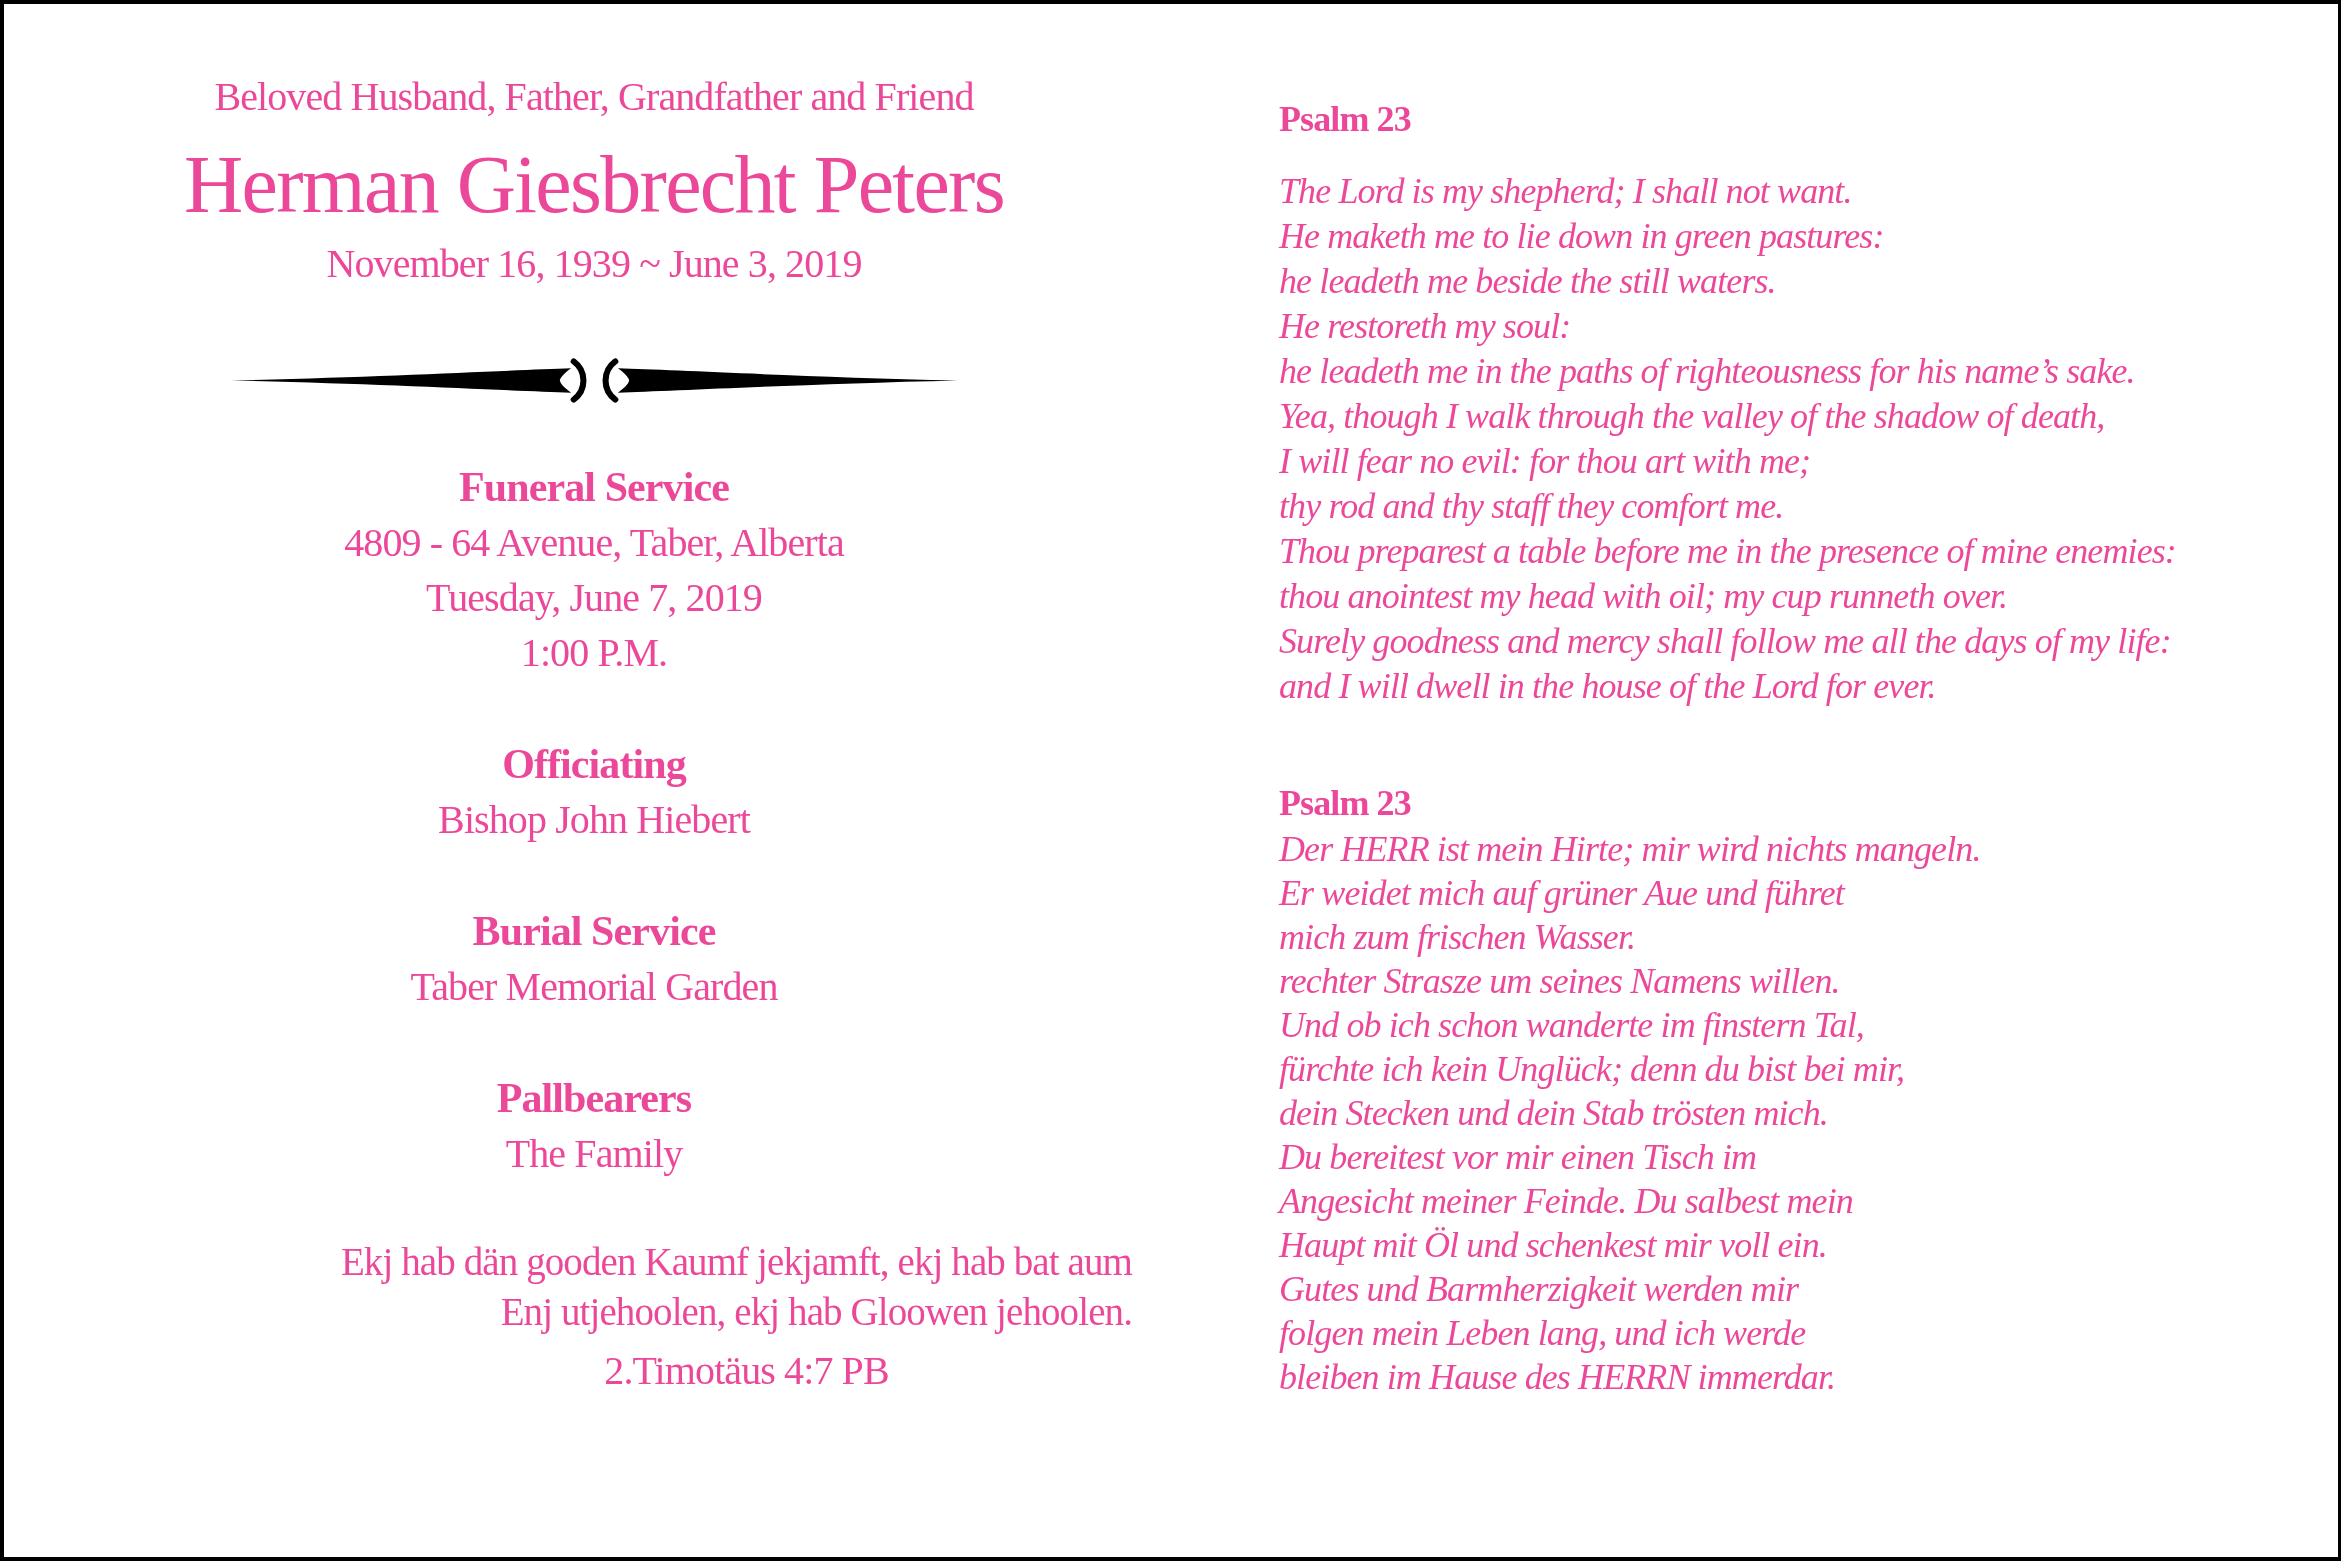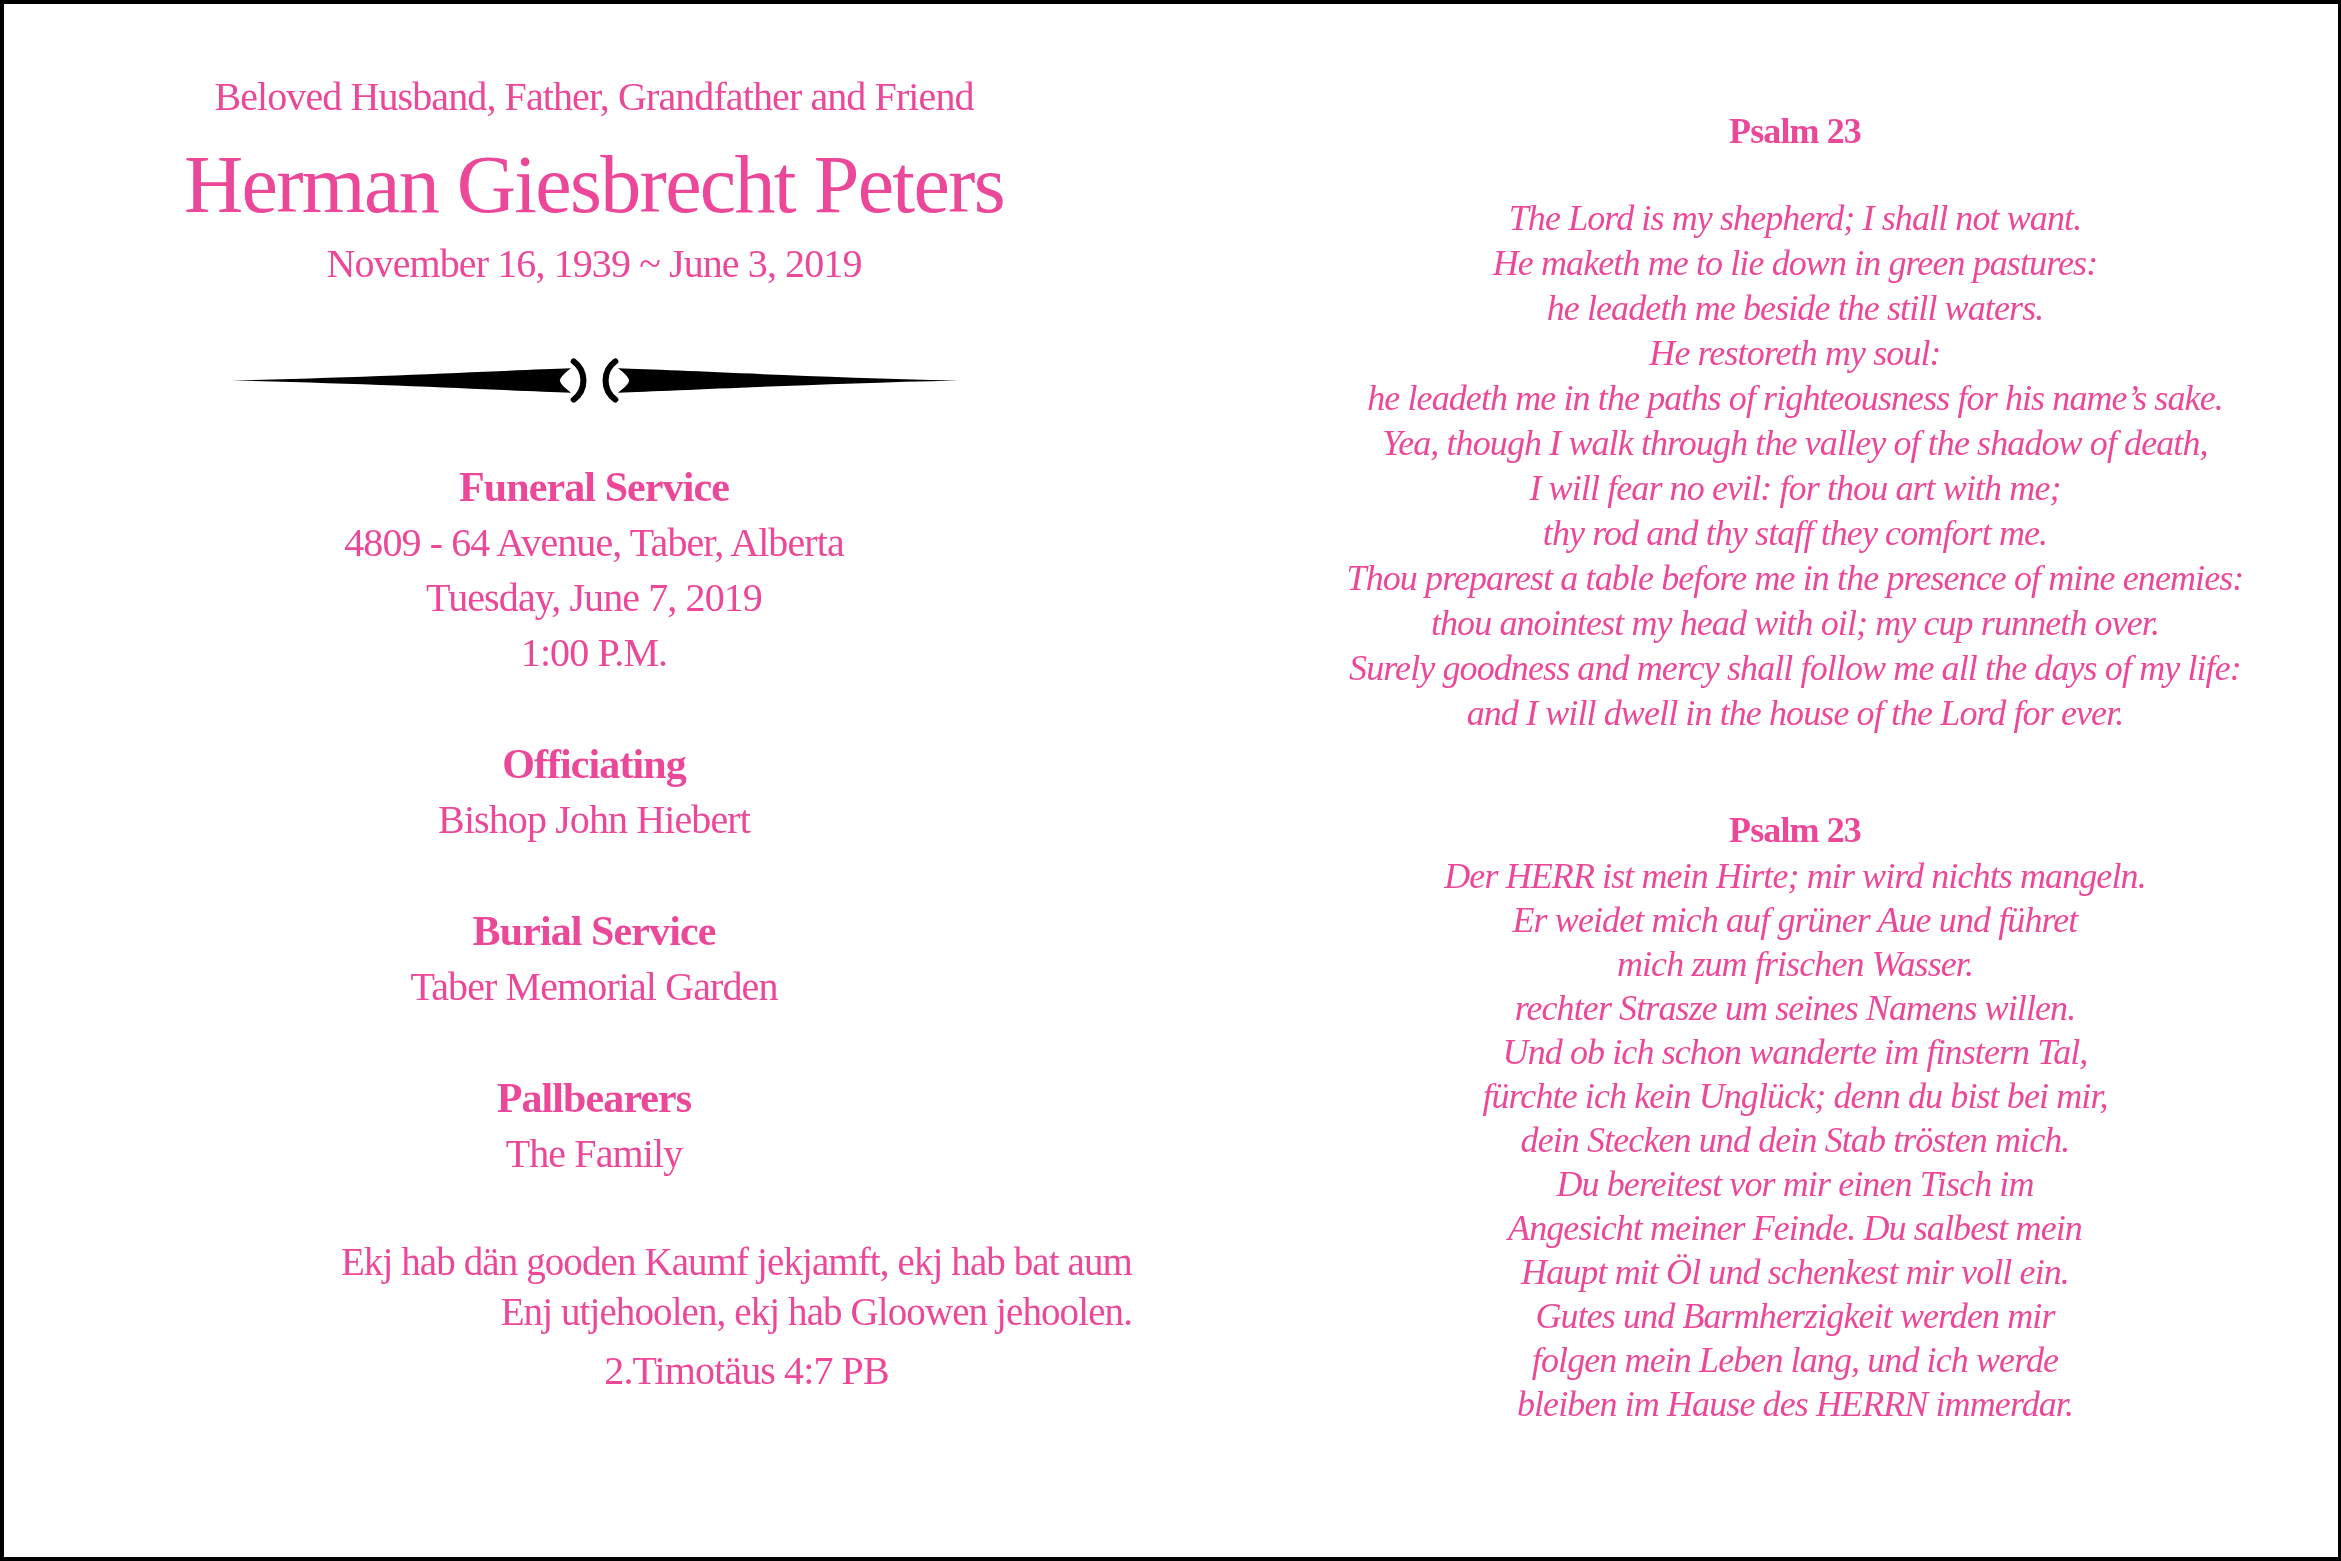--- a/index.html
+++ b/index.html
@@ -71,30 +71,30 @@
     margin-top: 8.7px;
     margin-left: 305px;
     font-size: 40px;
     line-height: 52px;
   }
 
   
   .right-col {
     position: absolute;
     left: 1275px;
-    top: 104px;
+    top: 92px;
     width: 1032px;
-    text-align: center;
+    text-align: left;
   }
   .psalm-heading {
     font-size: 36px;
     font-weight: bold;
     line-height: 47px;
   }
-  .psalm-verse-en { margin-top: 41px; }
+  .psalm-verse-en { margin-top: 26px; }
   .psalm-verse-en .verse-line {
     font-size: 36px;
     font-style: italic;
     line-height: 45px;
     white-space: nowrap;
   }
   .psalm-de-heading { margin-top: 71px; }
   .psalm-verse-de { }
   .psalm-verse-de .verse-line {
     font-size: 36px;

